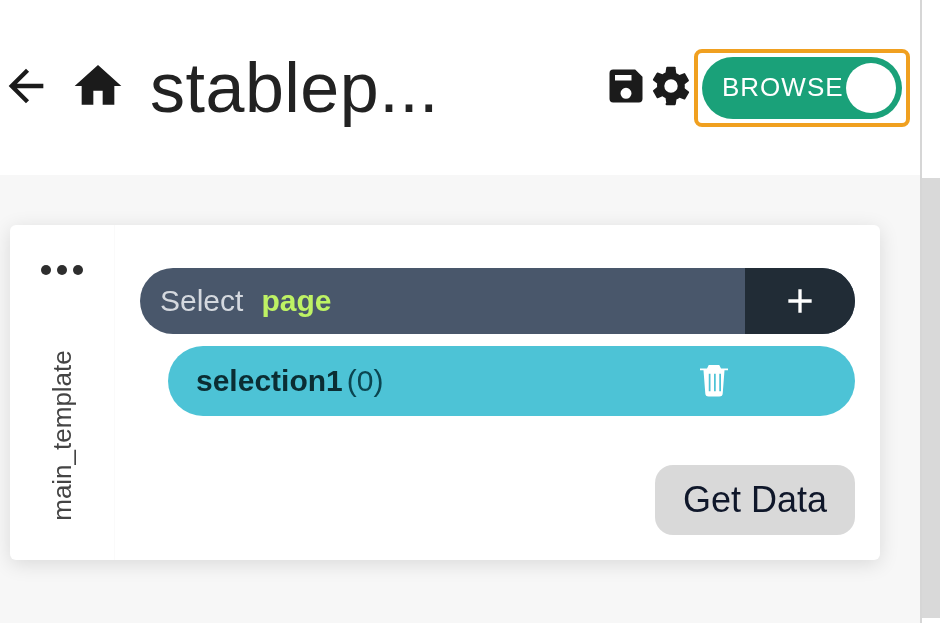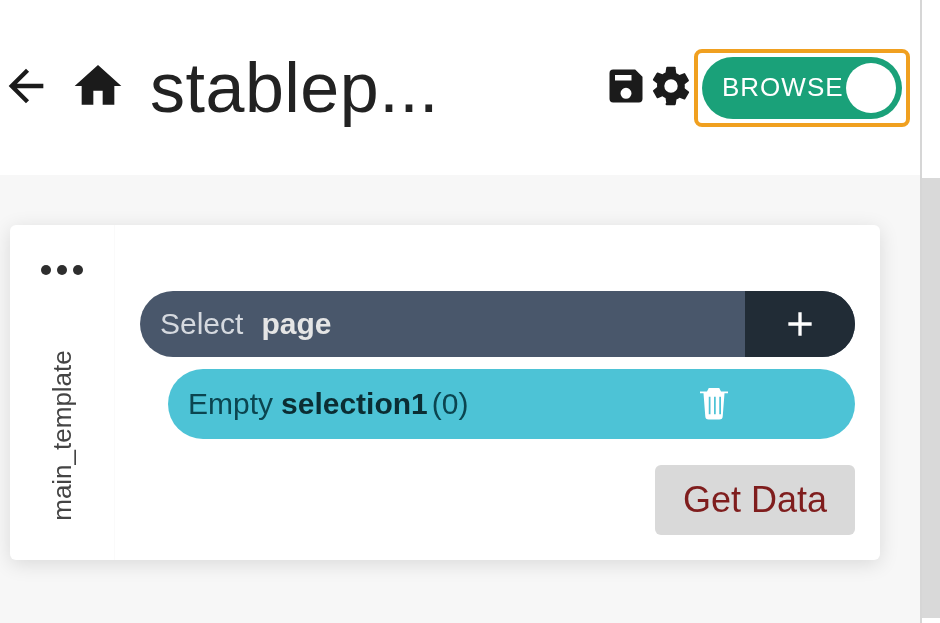--- a/index.html
+++ b/index.html
@@ -127,41 +127,41 @@
     transform: translate(-50%, 0) rotate(-90deg);
     transform-origin: center;
     font-size: 26px;
     color: #444;
     white-space: nowrap;
   }
 
   .card-body {
     flex: 1;
     position: relative;
-    padding: 66px 25px 20px 25px;
+    padding: 43px 25px 20px 25px;
   }
 
   .select-bar {
     width: 100%;
     height: 66px;
     background: #49576B;
     border-radius: 999px;
     display: flex;
     align-items: center;
     padding-left: 20px;
     position: relative;
     color: #fff;
   }
   .select-bar .sel-label {
     color: #d5d9df;
     font-size: 30px;
     font-weight: 400;
   }
   .select-bar .sel-value {
-    color: #e5e5e5;
+    color: #bef264;
     font-size: 30px;
     font-weight: 700;
     margin-left: 18px;
   }
   .select-bar .add-btn {
     position: absolute;
     right: 0;
     top: 0;
     width: 110px;
     height: 66px;
@@ -210,24 +210,24 @@
     top: 50%;
     transform: translateY(-50%);
     cursor: pointer;
   }
 
   .get-data-btn {
     position: absolute;
     right: 25px;
     bottom: 25px;
     background: #d9d9d9;
-    color: #7f1d1d;
+    color: #0f172a;
     font-size: 36px;
     padding: 14px 28px;
-    border-radius: 6px;
+    border-radius: 18px;
     border: none;
     cursor: pointer;
   }
 
   
   .right-shadow {
     position: absolute;
     top: 0;
     right: 18px;
     width: 2px;
@@ -296,21 +296,20 @@
         <span class="sel-label">Select</span>
         <span class="sel-value">page</span>
         <span class="add-btn">
           <svg width="40" height="40" viewBox="0 0 24 24">
               <path fill="#fff" d="M19 13h-6v6h-2v-6H5v-2h6V5h2v6h6z"></path>
             </svg>
         </span>
       </div>
 
       <div class="selection-row">
-        <span class="status">Empty</span>
         <span class="name">selection1</span>
         <span class="count">(0)</span>
         <span class="trash">
           <svg width="42" height="42" viewBox="0 0 24 24">
               <path fill="#fff" d="M6 7h12l-1 13a2 2 0 0 1-2 2H9a2 2 0 0 1-2-2L6 7zm3 2v10h1V9H9zm3 0v10h1V9h-1zm3 0v10h1V9h-1zM9 4h6l1 2h4v1H4V6h4l1-2z"></path>
             </svg>
         </span>
       </div>
 
       <button class="get-data-btn">Get Data</button>

